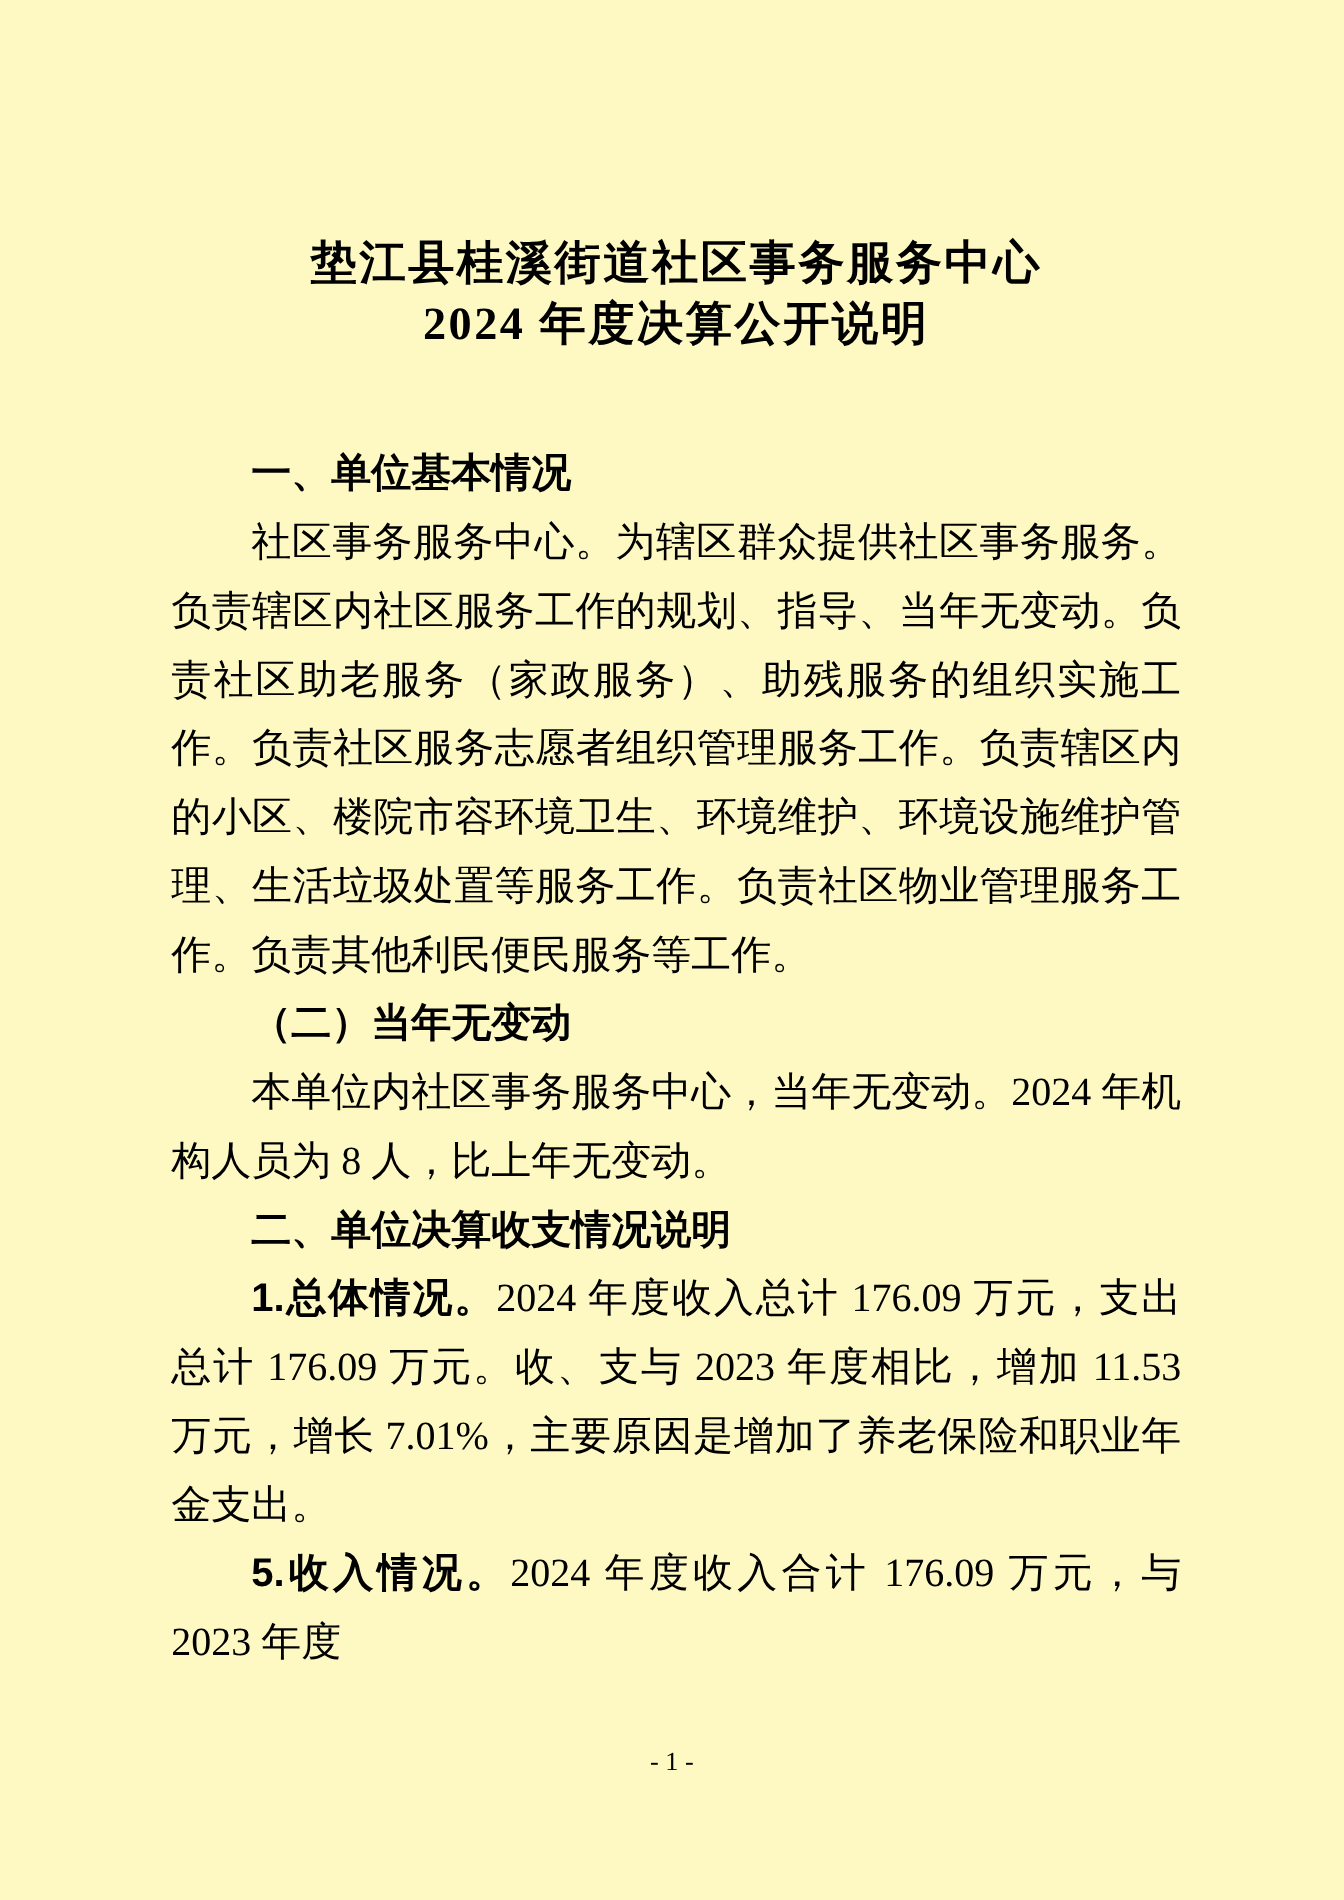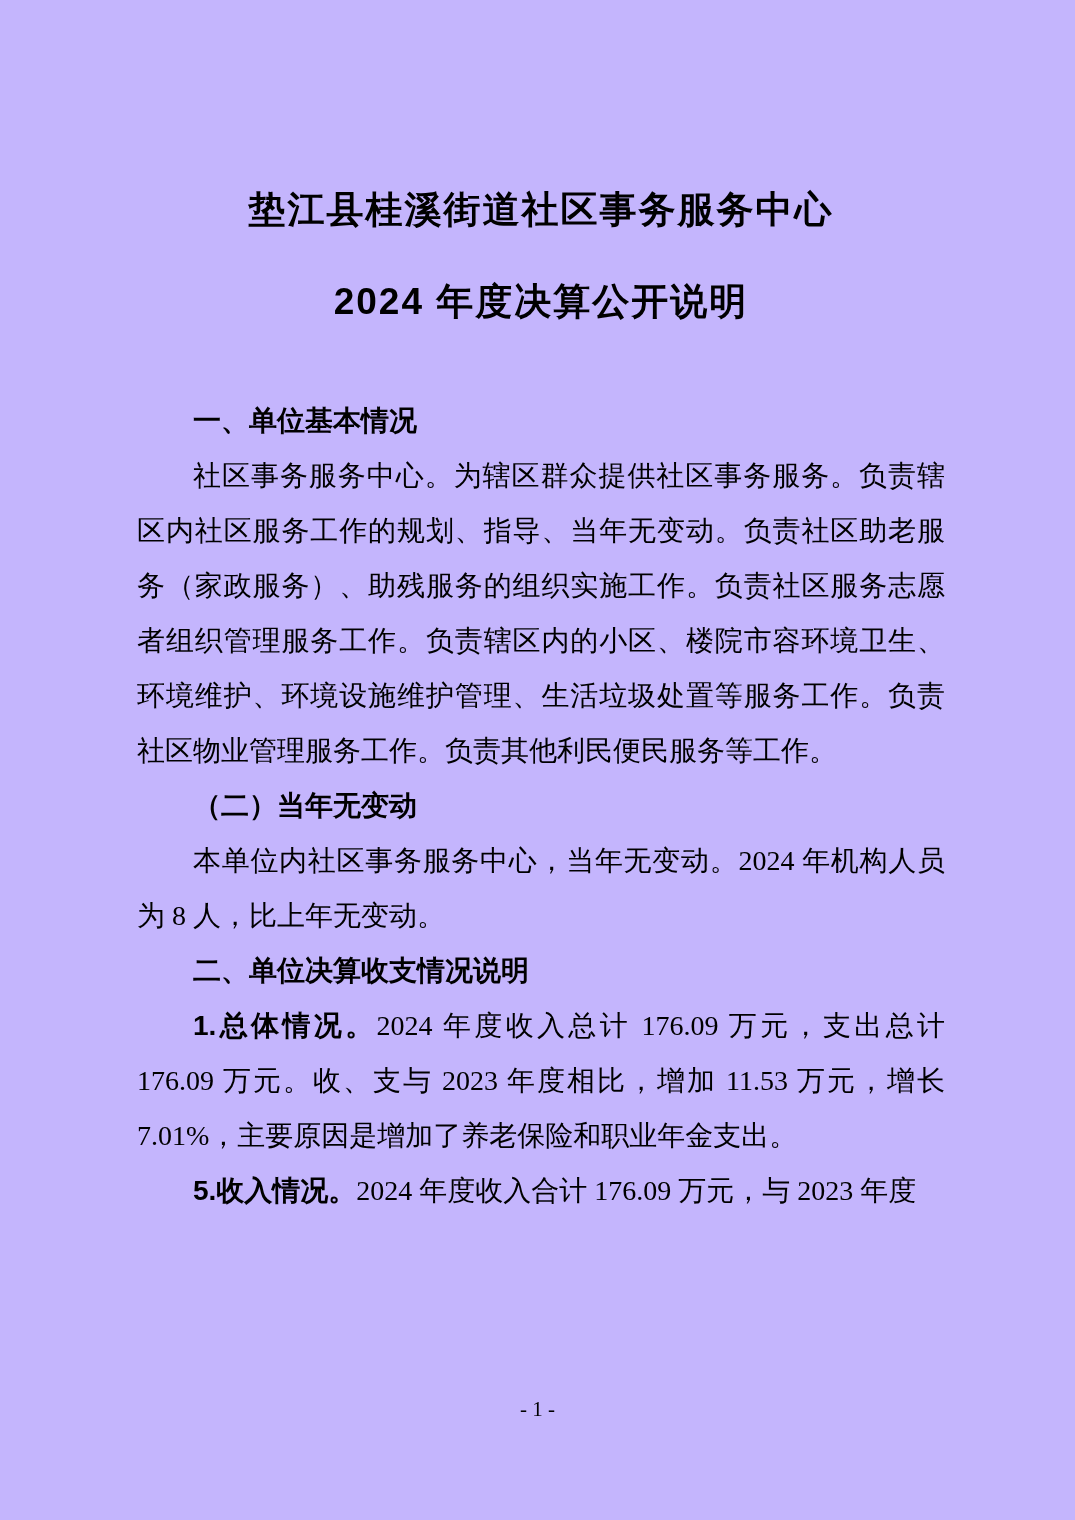--- a/index.html
+++ b/index.html
@@ -6,42 +6,42 @@
     margin: 0;
     padding: 0;
     background: #ffffff;
   }
   .page {
     position: relative;
     width: 1075px;
     height: 1520px;
     box-sizing: border-box;
     margin: 0 auto;
-    background: #c4b5fd;
+    background: #fef9c3;
     color: #000000;
     padding: 185px 130px 0 137px;
     overflow: hidden;
   }
   .title-block {
     margin-bottom: 66px;
   }
   .title-line {
     font-family: "Liberation Sans", "DejaVu Sans", sans-serif;
     font-weight: 700;
     font-size: 37px;
     line-height: 50px;
     text-align: center;
     letter-spacing: 2px;
   }
   .title-line + .title-line {
-    margin-top: 42px;
+    font-family: Liberation Serif, serif;
   }
   .doc-body {
     font-family: "Liberation Serif", "DejaVu Serif", serif;
-    font-size: 28px;
+    font-size: 32px;
     line-height: 55px;
     text-align: justify;
   }
   .doc-body p {
     margin: 0;
     padding: 0;
     text-indent: 2em;
   }
   .heading-l1 {
     font-family: "Liberation Sans", "DejaVu Sans", sans-serif;

